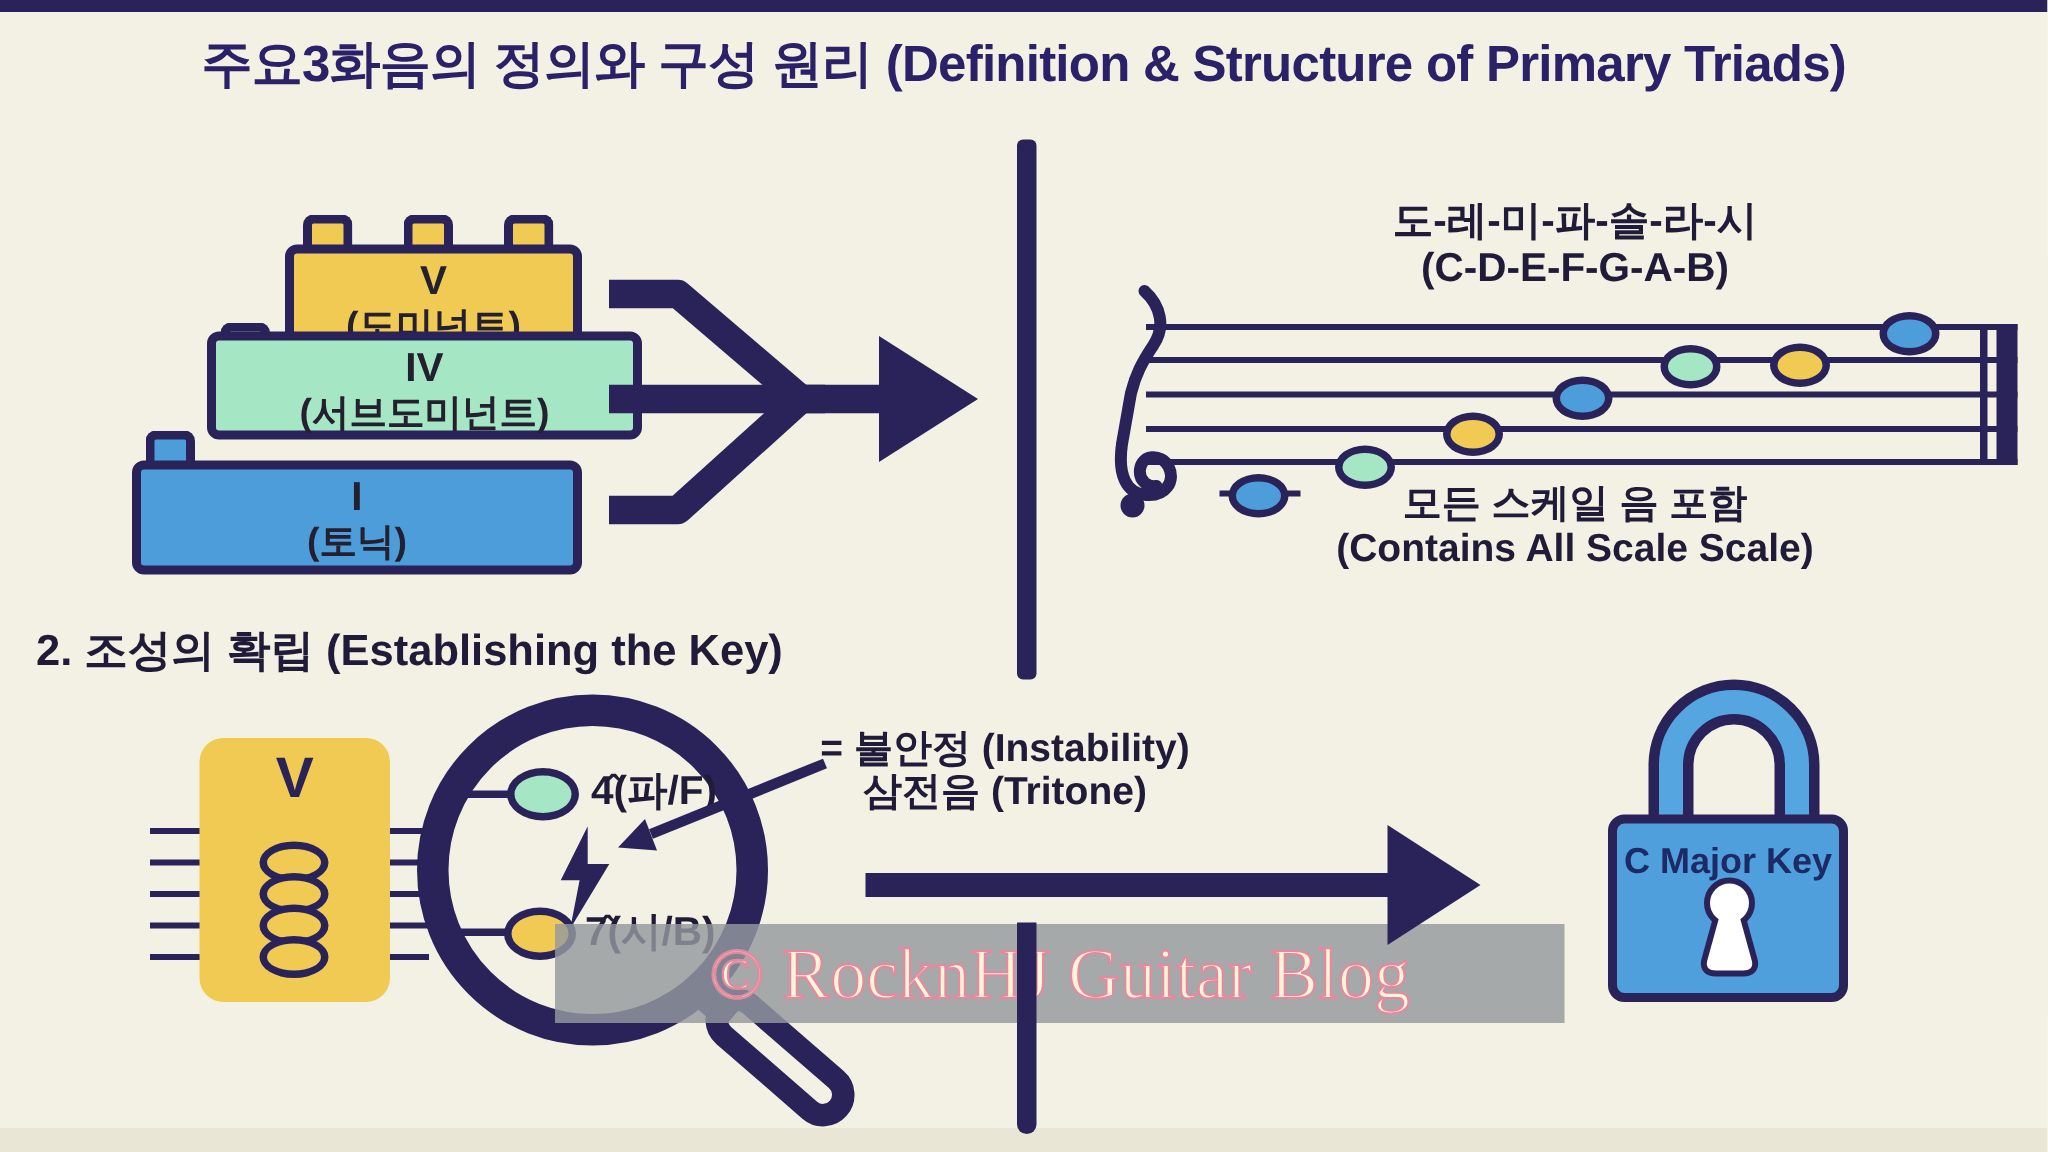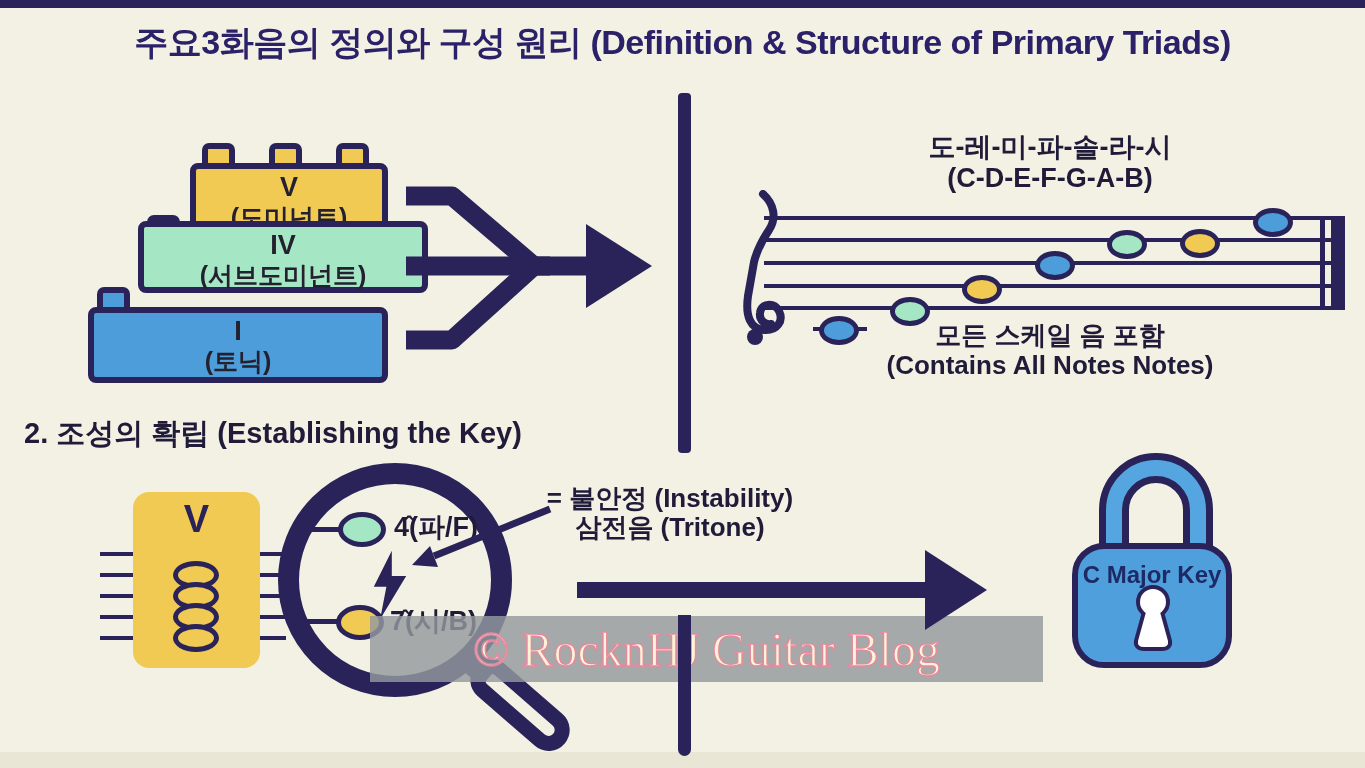--- a/index.html
+++ b/index.html
@@ -55,21 +55,21 @@
   .mag-label{font-size:27px;font-weight:bold;color:var(--ink);}
   .handle{left:461px;top:684px;width:118px;height:42px;box-sizing:border-box;
     border:15px solid var(--navy);border-radius:24px;transform:rotate(41deg);}
   .handle-stub{left:458px;top:652px;width:36px;height:26px;background:var(--navy);transform:rotate(41deg);}
   .tritone{left:545px;top:484px;width:250px;text-align:center;font-size:26px;font-weight:bold;
     color:var(--ink);line-height:29px;}
   .big-arrow{left:573px;top:544px;z-index:6;}
   
   .shackle{left:1090px;top:452px;}
   .lock-body{left:1072px;top:543px;width:160px;height:125px;background:var(--lockblue);
-    border:6px solid var(--navy);border-radius:32px;box-sizing:border-box;text-align:center;}
+    border:6px solid var(--navy);border-radius:11px;box-sizing:border-box;text-align:center;}
   .lock-label{margin-top:12px;font-size:24px;font-weight:bold;color:#1e2a66;}
   .keyhole{left:1124px;top:584px;}
   .key-caption{left:1020px;top:676px;width:330px;text-align:center;font-size:26px;font-weight:bold;
     color:var(--ink);line-height:30px;}
   
   .watermark{left:370px;top:616px;width:673px;height:66px;background:rgba(148,152,158,0.82);
     display:flex;align-items:center;justify-content:center;z-index:5;
     font-family:"Liberation Serif","DejaVu Serif",serif;font-size:48px;color:#fdf3d6;
     -webkit-text-stroke:1.5px #e28ba0;}
 </style>
@@ -139,21 +139,21 @@
   <div class="abs note" style="left: 819px; top: 316px; background-color: rgb(76, 157, 217);"></div>
   <div class="abs note" style="left: 890px; top: 297px; background-color: rgb(165, 231, 197);"></div>
   <div class="abs note" style="left: 962px; top: 275px; background-color: rgb(240, 202, 82);"></div>
   <div class="abs note" style="left: 1035px; top: 251px; background-color: rgb(76, 157, 217);"></div>
   <div class="abs note" style="left: 1107px; top: 230px; background-color: rgb(165, 231, 197);"></div>
   <div class="abs note" style="left: 1180px; top: 229px; background-color: rgb(240, 202, 82);"></div>
   <div class="abs note" style="left: 1253px; top: 208px; background-color: rgb(76, 157, 217);"></div>
 
   <div class="abs scale-caption">
     <div>모든 스케일 음 포함</div>
-    <div>(Contains All Notes Notes)</div>
+    <div>(Contains All Scale Scale)</div>
   </div>
 
   <div class="abs s2line" style="top:552px;"></div>
   <div class="abs s2line" style="top:573px;"></div>
   <div class="abs s2line" style="top:594px;"></div>
   <div class="abs s2line" style="top:615px;"></div>
   <div class="abs s2line" style="top:636px;"></div>
 
   <div class="abs panel-v" style="background-color: rgb(240, 202, 82);">
     <div class="v">V</div>

